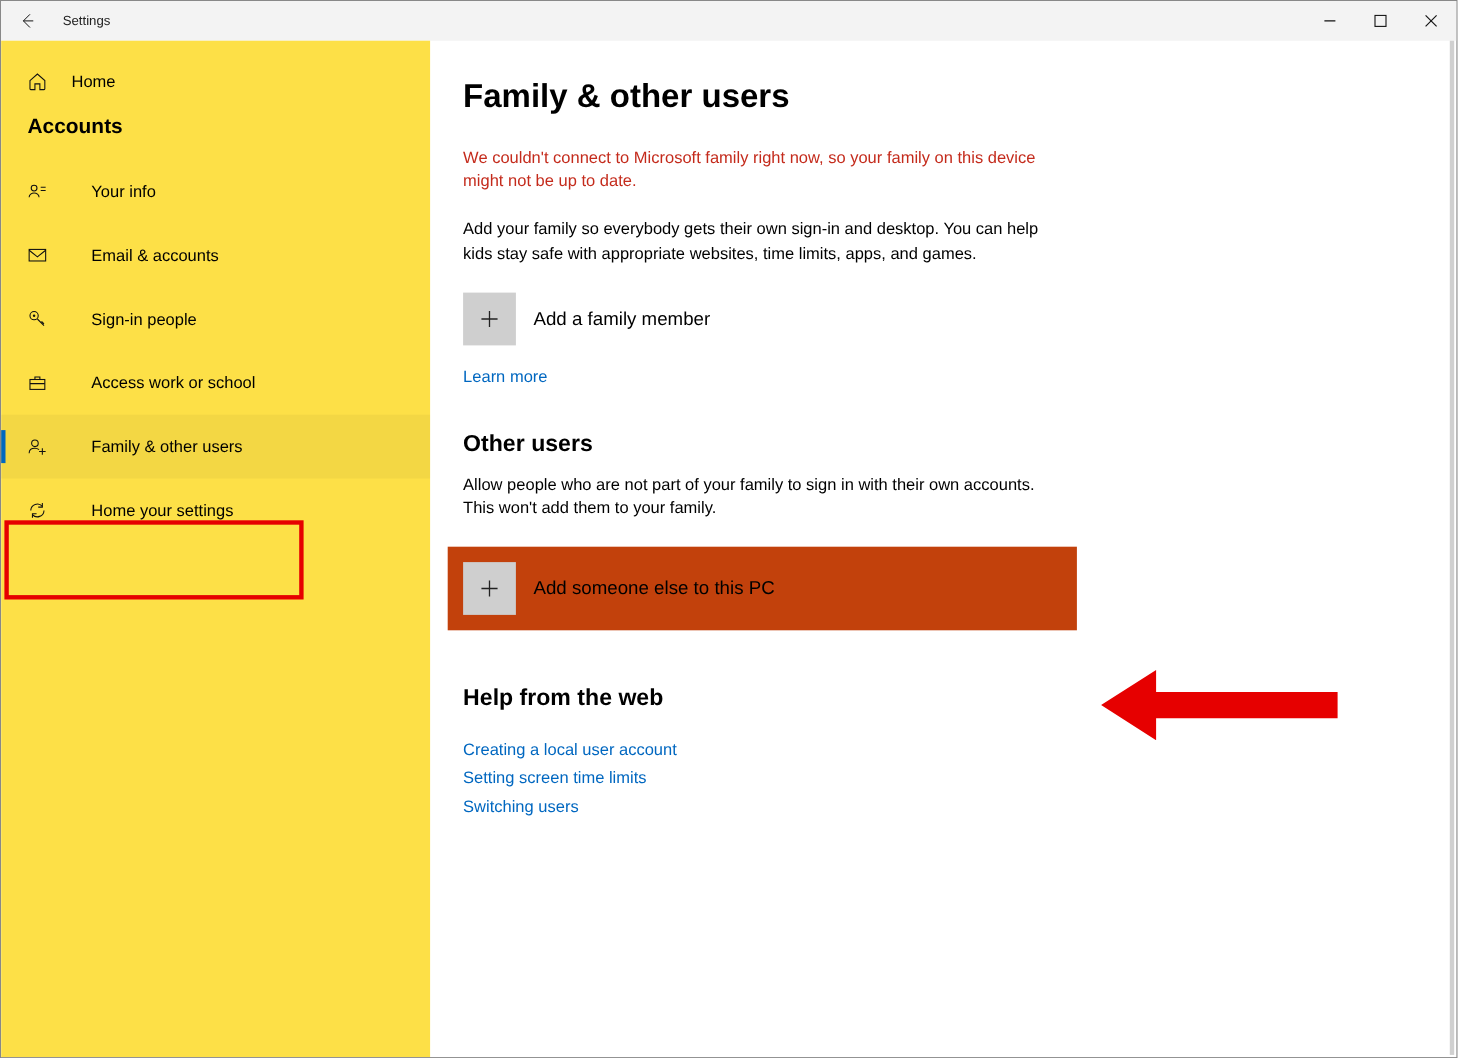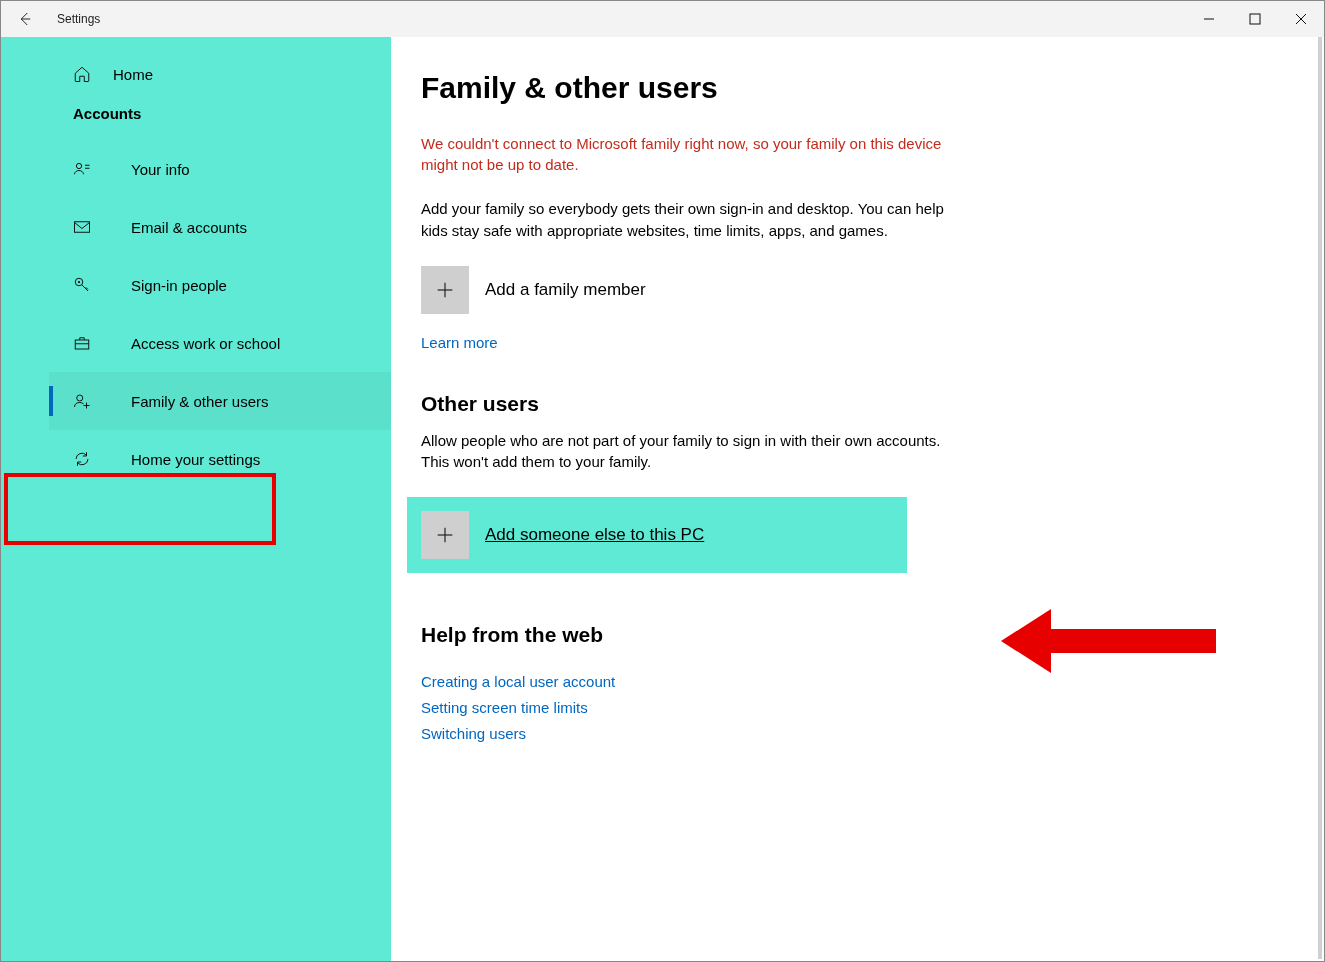--- a/index.html
+++ b/index.html
@@ -3,44 +3,44 @@
   <meta charset="utf-8">
   <style>
     * { margin: 0; padding: 0; box-sizing: border-box; font-family: "Segoe UI", -apple-system, sans-serif; }
     body { width: 1325px; height: 962px; border: 1px solid #888; background: #fff; position: relative; overflow: hidden; }
     .titlebar { height: 36px; display: flex; align-items: center; background: #f3f3f3; }
     .back-btn { width: 48px; display:flex; align-items:center; justify-content:center; height:36px; cursor:pointer; }
     .app-title { font-size: 12px; color: #222; margin-left: 8px; }
     .win-controls { margin-left: auto; display: flex; }
     .win-btn { width: 46px; height: 36px; display:flex; align-items:center; justify-content:center; cursor:pointer; }
     .layout { display: flex; height: calc(100% - 36px); }
-    .sidebar { width: 390px; background: #5eead4; padding-top: 14px; position: relative; padding-left: 48px; }
+    .sidebar { width: 390px; background: #fde047; padding-top: 14px; position: relative; }
     .home-row { display:flex; align-items:center; padding: 14px 24px 22px 24px; cursor:pointer; }
     .home-row .lbl { margin-left: 22px; font-size: 15px; }
     .search-wrap { margin: 0 22px 28px 22px; position: relative; }
     .search-input { width: 100%; height: 38px; border: 1.5px solid #888; background: #f3f3f3; padding: 0 36px 0 12px; font-size: 15px; outline: none; }
     .search-icon-wrap { position:absolute; right:10px; top:9px; }
-    .section-label { font-weight: 600; font-size: 15px; padding: 0 24px 18px 24px; }
+    .section-label { font-weight: 600; font-size: 19px; padding: 0 24px 18px 24px; }
     .nav-item { display:flex; align-items:center; height: 58px; padding: 0 24px; cursor:pointer; position:relative;gap:18px; }
     .nav-item .lbl { margin-left: 22px; font-size: 15px; }
     .nav-item.active { background: rgba(0,0,0,0.04); }
     .nav-item.active::before { content:""; position:absolute; left:0; top:14px; bottom:14px; width:4px; background:#0067c0; }
     .highlight-box { position:absolute; border: 4px solid #e60000; pointer-events:none; }
     .main { flex:1; padding: 34px 30px 0 30px; overflow-y: auto; }
     .page-title { font-size: 30px; font-weight: 600; margin-bottom: 28px; }
     .subhead { font-size: 21px; font-weight: 600; margin-bottom: 14px; }
     .error-text { color: #c42b1c; font-size: 15px; max-width: 540px; margin-bottom: 23px; line-height: 1.4; }
     .body-text { font-size: 15px; max-width: 540px; line-height: 1.45; margin-bottom: 24px; color:#000; }
     .add-row { display:flex; align-items:center; margin-bottom: 20px; cursor:pointer; }
     .plus-box { width: 48px; height:48px; background:#cfcfcf; display:flex; align-items:center; justify-content:center; margin-right:16px; }
     .add-row .lbl { font-size:17px; }
     .link { color:#0067c0; font-size:15px; cursor:pointer; display:inline-block; }
     .link-block { margin-bottom: 8px; }
     .section-gap { margin-top: 40px; }
-    .add-row.hover { background:#5eead4; padding:14px; margin-left:-14px; width: 500px; margin-bottom:0;text-decoration:underline; }
+    .add-row.hover { background:#c2410c; padding:14px; margin-left:-14px; width: 572px; margin-bottom:0; }
     .scrollbar-track { position:absolute; right:2px; top:36px; bottom:2px; width:4px; background:#d0d0d0; }
     .arrow-svg { position:absolute; pointer-events:none; }
     svg { display:block; }
   </style>
 </head>
 <body>
 
 <div class="titlebar">
   <div class="back-btn">
     <svg width="18" height="18" viewBox="0 0 24 24">

